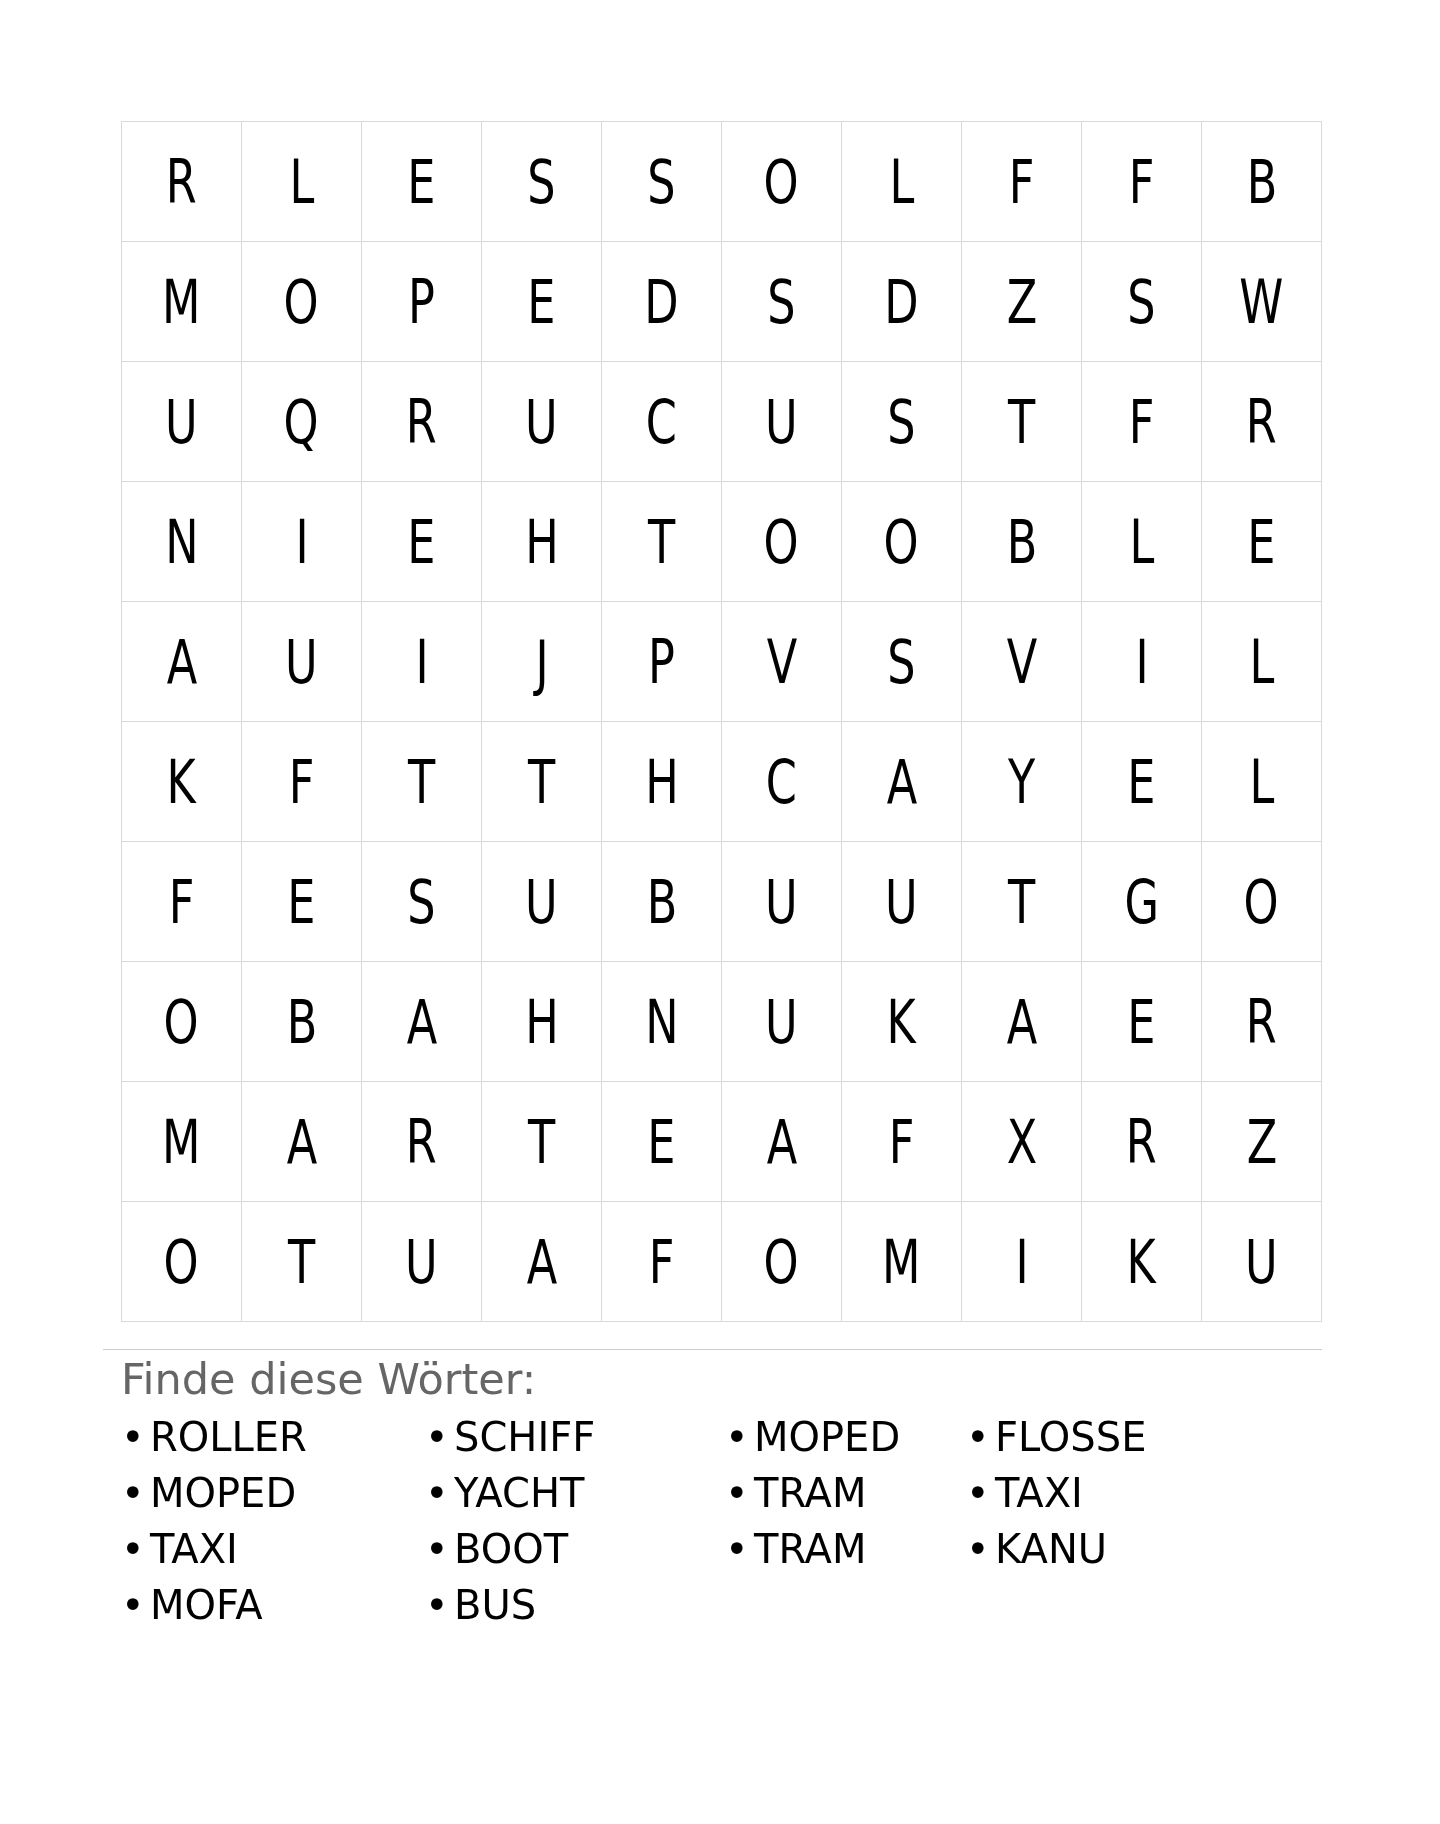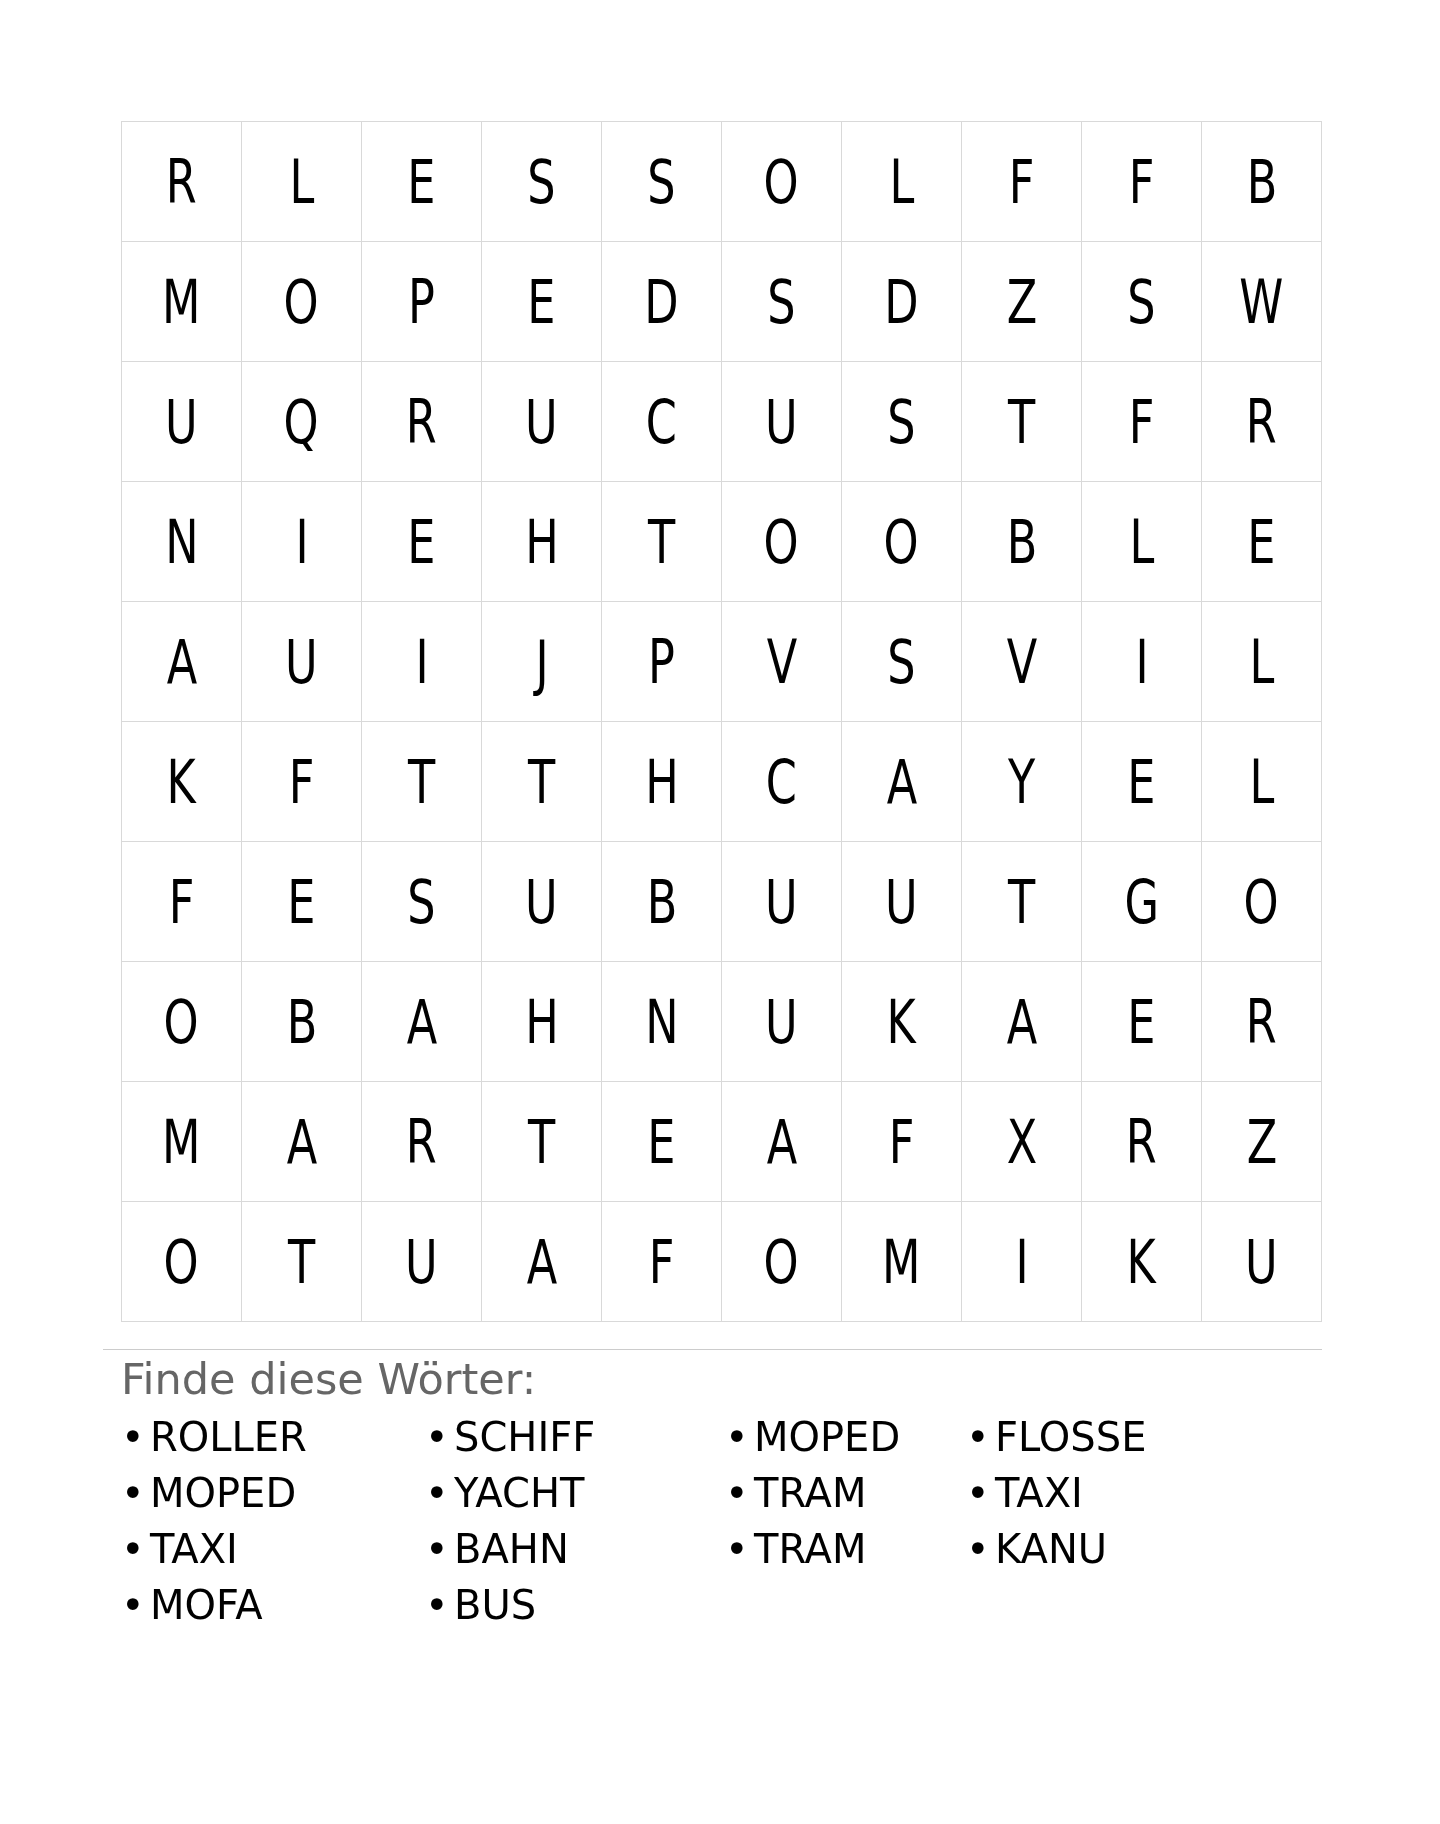--- a/index.html
+++ b/index.html
@@ -409,21 +409,21 @@
       <div class="word-item">
         <span class="bullet">•</span>
         <span>SCHIFF</span>
       </div>
       <div class="word-item">
         <span class="bullet">•</span>
         <span>YACHT</span>
       </div>
       <div class="word-item">
         <span class="bullet">•</span>
-        <span>BAHN</span>
+        <span>BOOT</span>
       </div>
       <div class="word-item">
         <span class="bullet">•</span>
         <span>BUS</span>
       </div>
     </div>
     <div class="word-col c2">
       <div class="word-item">
         <span class="bullet">•</span>
         <span>MOPED</span>

